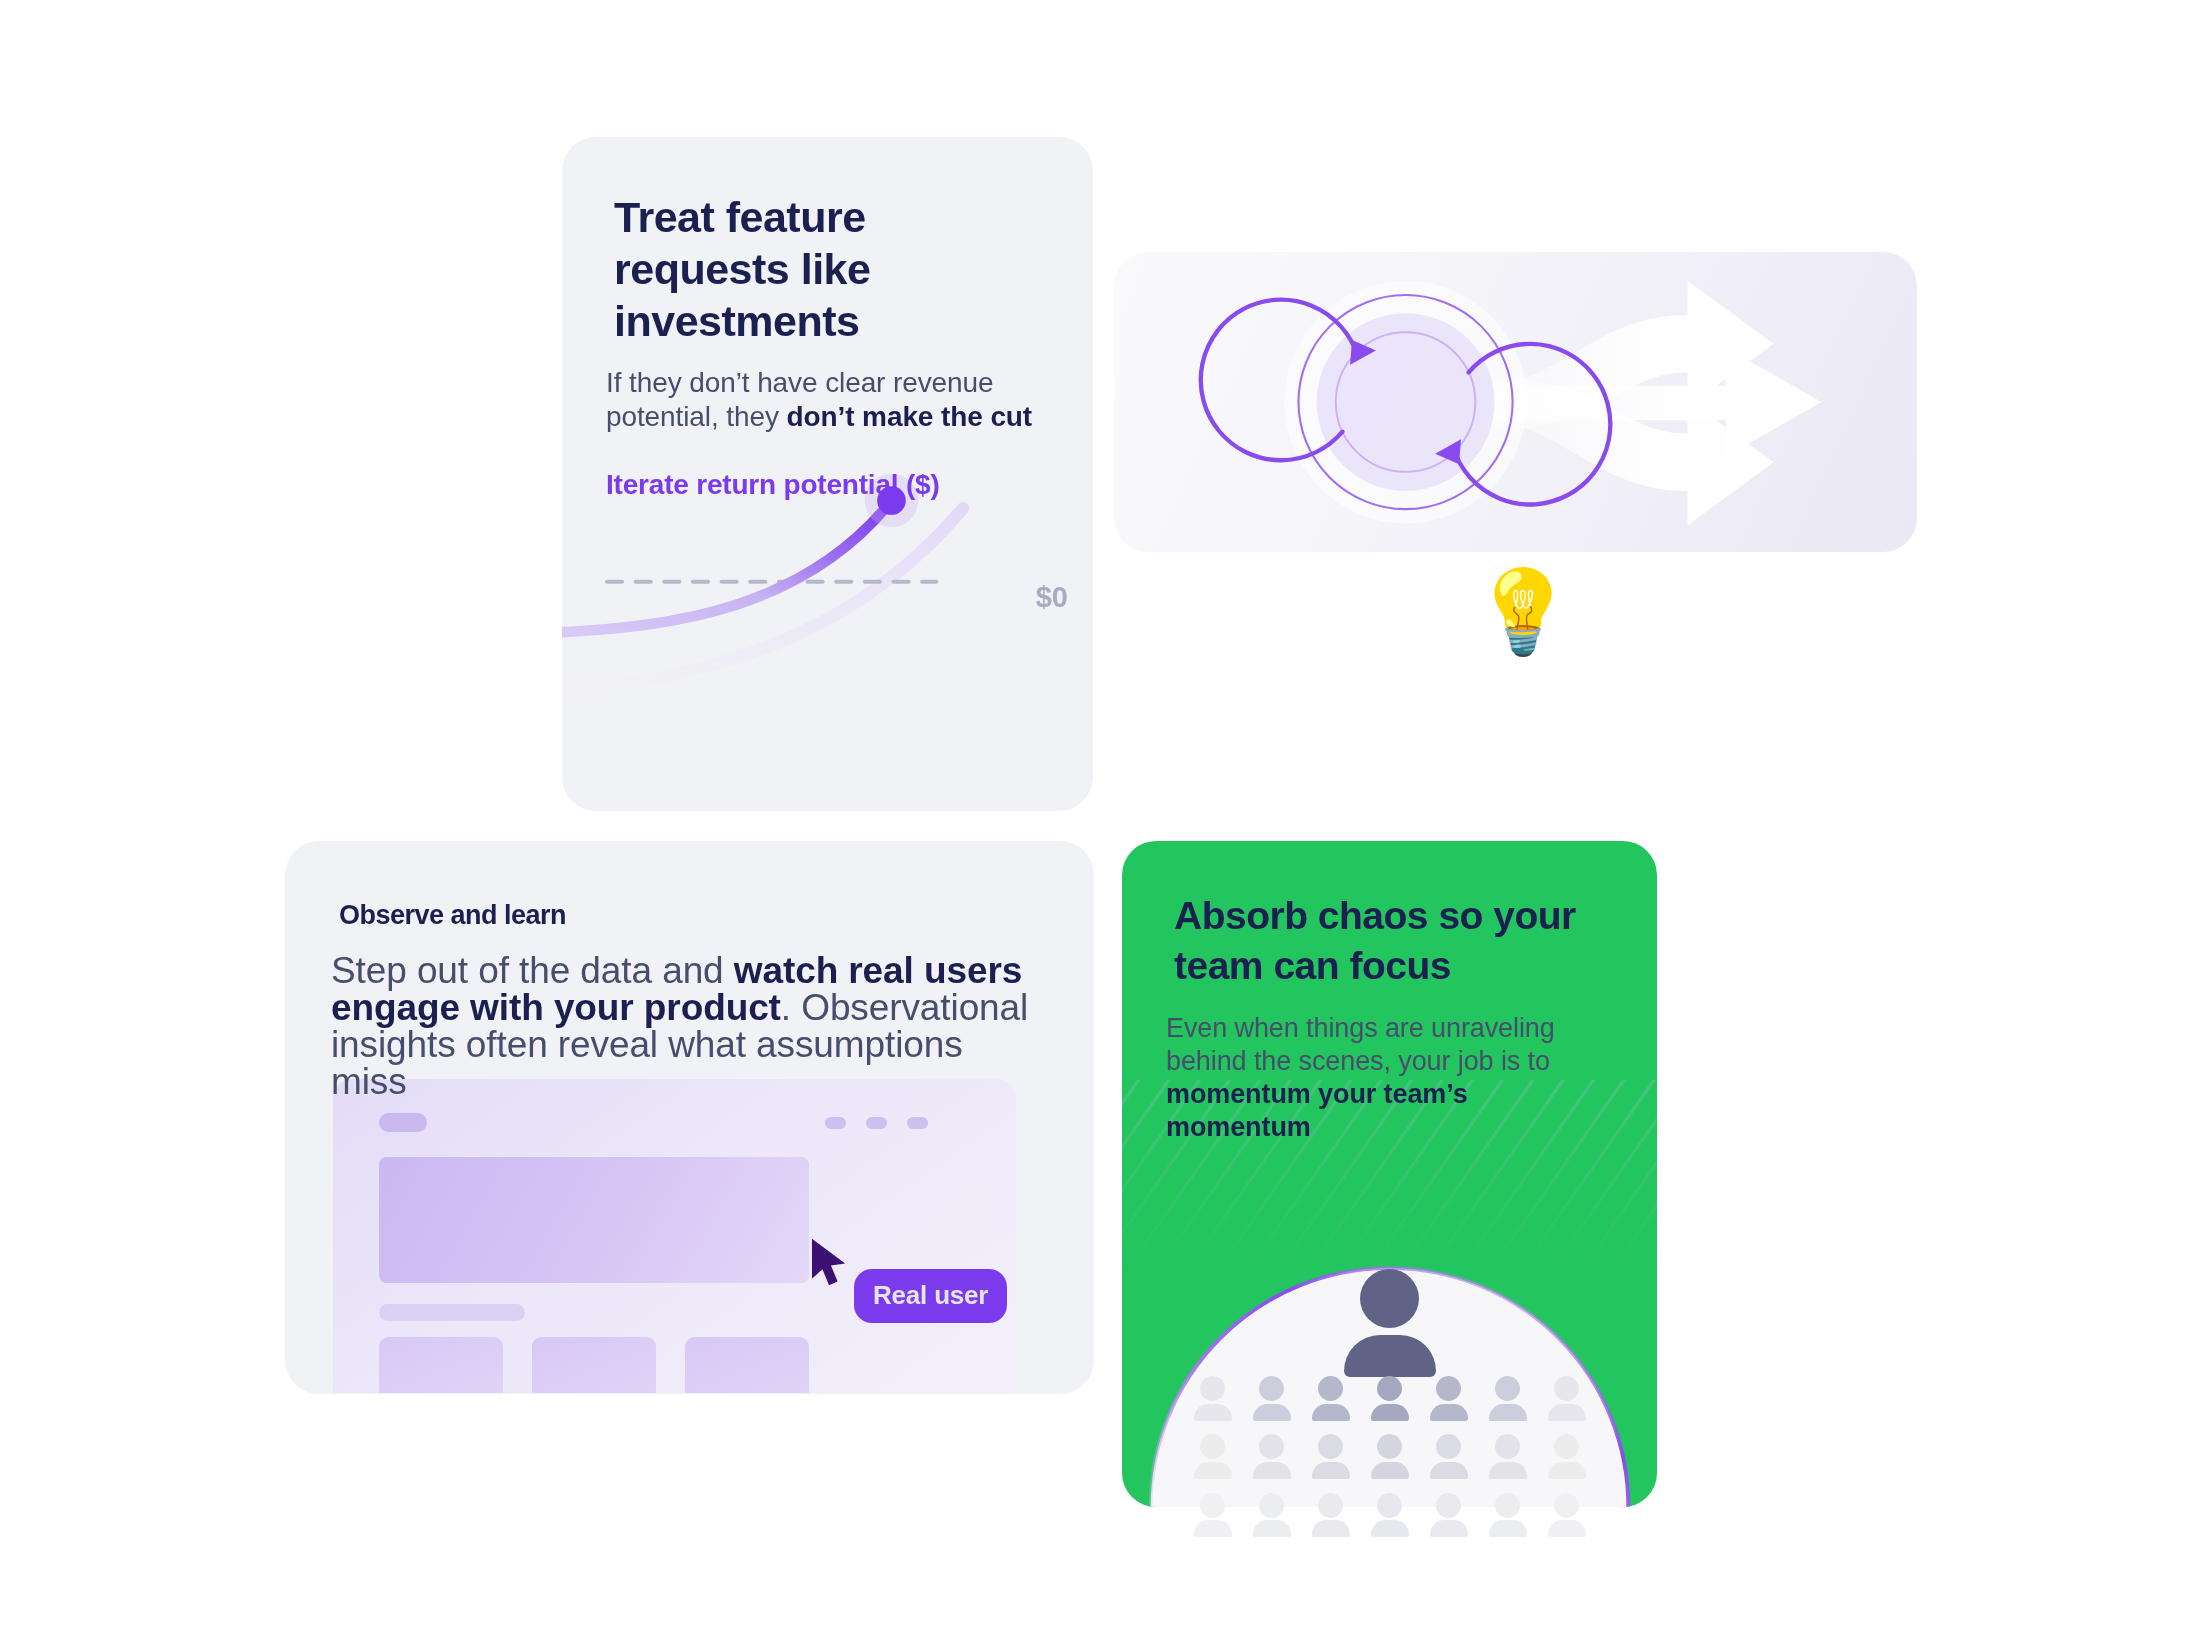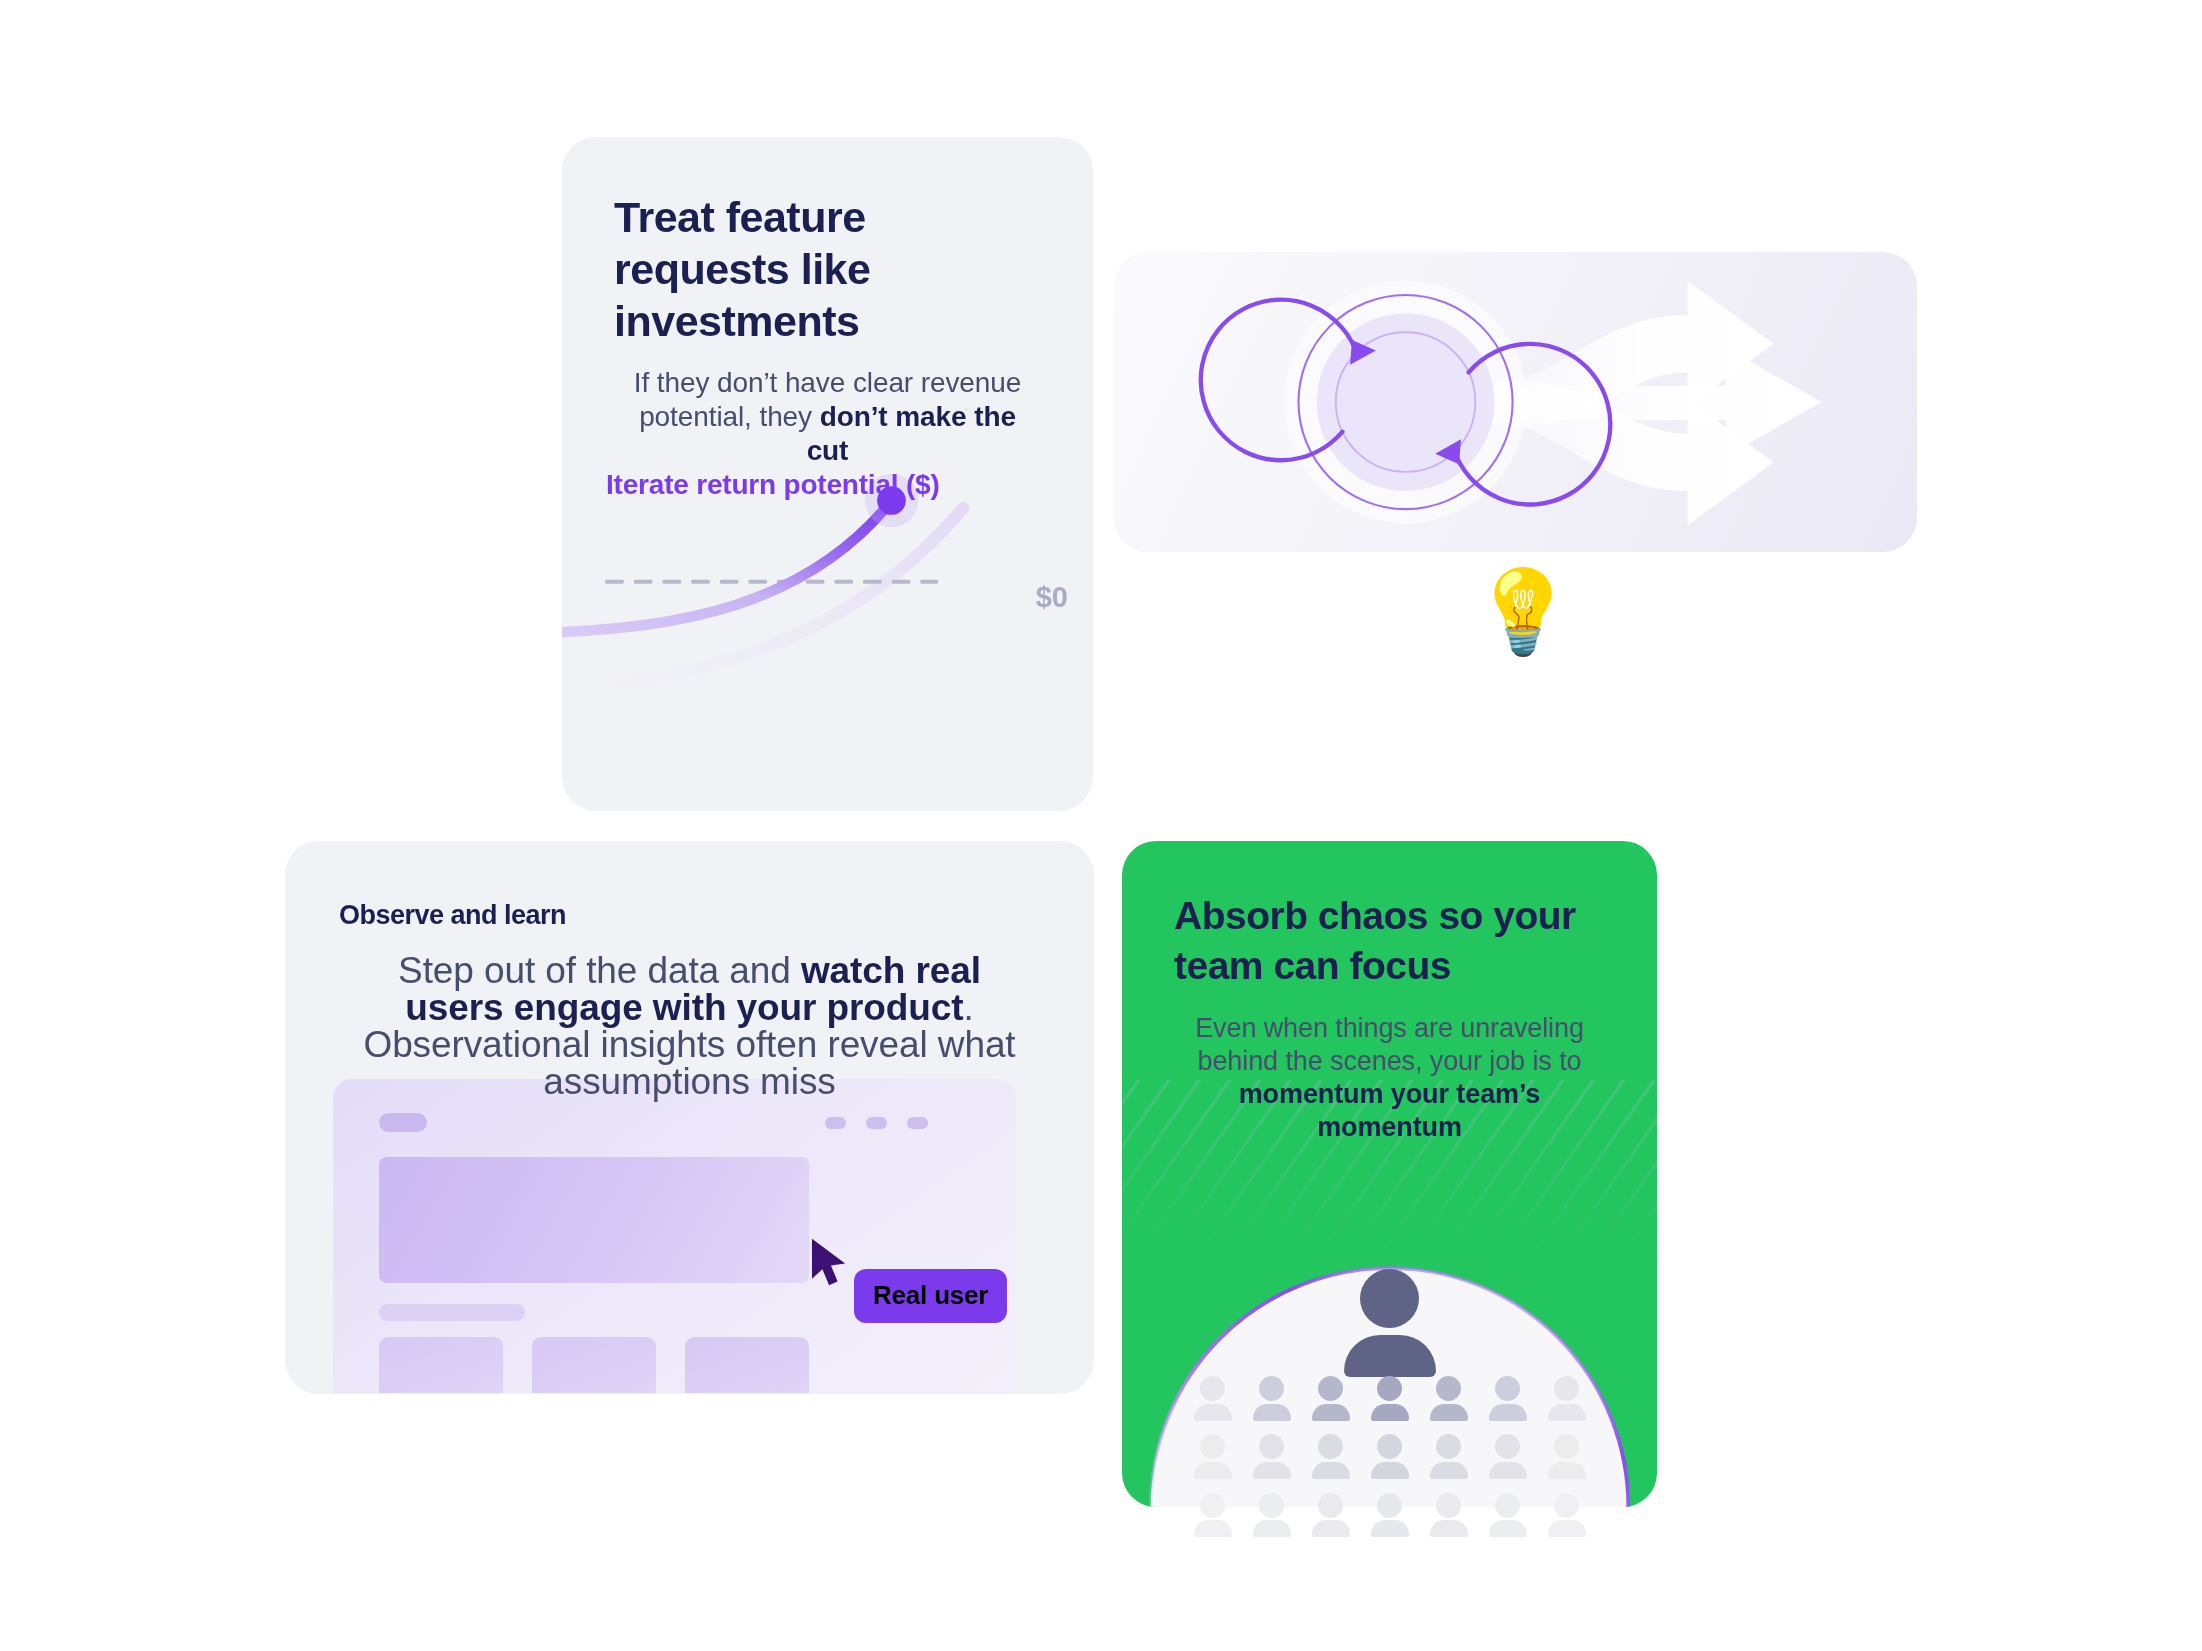--- a/index.html
+++ b/index.html
@@ -39,23 +39,22 @@
   #card-investments .pad { padding: 46px 44px 0 44px; position: relative; z-index: 3; }
 
   .h-title {
     color: #1b2050;
     font-weight: 700;
     letter-spacing: -0.5px;
     margin: 8px;
   }
   .h-body {
     color: #474d6d;
-    margin: 16px;
+    margin: 0;
     letter-spacing: -0.1px;
-    text-align: center;
   }
   .h-body b { color: #1b2050; font-weight: 700; }
 
   #card-investments .h-title { font-size: 43px; line-height: 52px; }
   #card-investments .h-body  { font-size: 28px; line-height: 34px; margin-top: 19px; }
 
   .chart-label {
     position: absolute;
     left: 44px;
     top: 330px;
@@ -132,26 +131,26 @@
   .wf-tile { position: absolute; top: 258px; width: 124px; height: 115px; border-radius: 9.6px;
              background: linear-gradient(160deg, #d7c8f5 0%, #e4daf8 100%); }
 
   .cursor { position: absolute; left: 808px; top: 1236px; width: 44px; height: 55px; z-index: 5; }
   .badge {
     position: absolute;
     left: 854px;
     top: 1269px;
     z-index: 5;
     background: #7c3aed;
-    color: #000000;
+    color: #e5e5e5;
     font-weight: 700;
     font-size: 26px;
     line-height: 1;
     padding: 13.4px 19px 14.3px 19px;
-    border-radius: 12px;
+    border-radius: 18px;
     letter-spacing: -0.2px;
     white-space: nowrap;
   }
 
   
   #card-absorb {
     left: 1122px;
     top: 841px;
     width: 535px;
     height: 666px;

